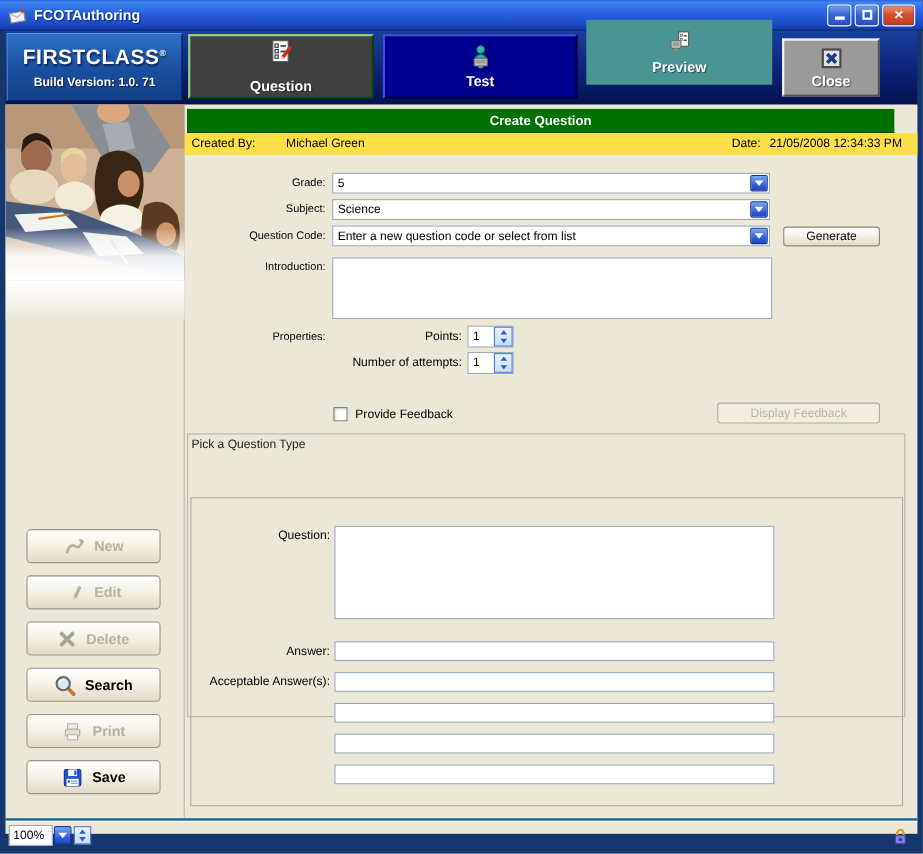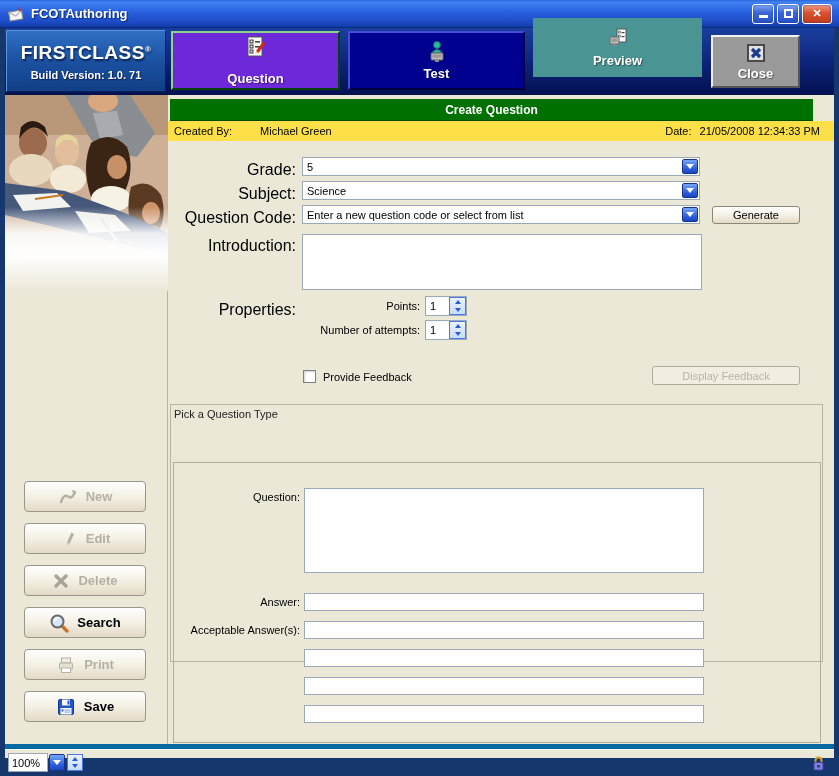--- a/index.html
+++ b/index.html
@@ -41,21 +41,21 @@
     display:flex; flex-direction:column; align-items:center; justify-content:center; gap:5px; }
   .logo-text { color:#fff; font-weight:bold; font-size:19px; letter-spacing:0.5px;
     text-transform:uppercase; text-shadow:1px 2px 2px #0a2050; }
   .logo-reg { font-size:8px; vertical-align:super; }
   .build-version { color:#fff; font-weight:bold; font-size:11px; text-shadow:1px 1px 1px #0a2050; }
 
   .nav-btn { display:flex; flex-direction:column; align-items:center; justify-content:center;
     gap:2px; cursor:pointer; }
   .nav-btn .lbl { color:#fff; font-weight:bold; font-size:13px; text-shadow:1px 1px 1px rgba(0,0,0,.45); }
   .nav-question { left:171px; top:31px; width:169px; height:59px;
-    background:#6d28d9; border:2px solid #8fd488; border-right-color:#06420a; border-bottom-color:#06420a;gap:12px; }
+    background:#404040; border:2px solid #8fd488; border-right-color:#06420a; border-bottom-color:#06420a;gap:12px; }
   .nav-test { left:348px; top:31px; width:177px; height:59px;
     background:#00008f; border:2px solid #4a4ad8; border-right-color:#000040; border-bottom-color:#000040; }
   .nav-preview { left:533px; top:18px; width:169px; height:59px;
     background:#4a9494; border:2px solid #bede dc; border-color:#b2dcd8; border-right-color:#1e5a58; border-bottom-color:#1e5a58; }
   .nav-close { left:711px; top:35px; width:89px; height:53px;
     background:#9a9a9a; border:2px solid #f2f2f2; border-right-color:#555; border-bottom-color:#555; }
 
   
   .left-col { left:5px; top:95px; width:163px; height:649px;
     background:#ece8d8; border-right:1px solid #b8b4a4; }
@@ -77,21 +77,21 @@
     display:flex; align-items:center; justify-content:center;
     border-bottom:1px solid #004a00; }
   .meta-bar { left:168px; top:121px; width:666px; height:20px; background:#fde047;
     display:flex; align-items:center; font-size:11px; }
   .meta-bar .cb-label { margin-left:6px; }
   .meta-bar .cb-value { margin-left:28px; }
   .meta-bar .spacer { flex:1; }
   .meta-bar .date-label { }
   .meta-bar .date-value { margin-left:8px; margin-right:14px; }
 
-  .frm-label { position:absolute; width:140px; text-align:right; font-size:16px; }
+  .frm-label { position:absolute; width:140px; text-align:right; font-size:10px; }
   .lbl-col { left:156px; }   
 
   .combo { position:absolute; left:302px; width:398px; height:19px;
     background:#fff; border:1px solid #9aa8b8; display:flex; align-items:center;
     padding-left:4px; font-size:11px; cursor:pointer; }
   .combo .arrow-btn { position:absolute; right:1px; top:1px; width:16px; height:15px;
     background:linear-gradient(180deg,#74a6f4,#2a5ad8 70%,#1e46c0);
     border:1px solid #16348f; border-radius:2px;
     display:flex; align-items:center; justify-content:center; }
   .tri-down { width:0; height:0; border-left:4px solid transparent; border-right:4px solid transparent; border-top:5px solid #fff; }
@@ -108,33 +108,33 @@
   .spin { position:absolute; width:42px; height:20px; border:1px solid #9aa8b8; background:#fff; display:flex; }
   .spin .val { flex:1; font-size:11px; padding:3px 0 0 4px; }
   .spin .btns { width:17px; border:1px solid #4a7ae0; display:flex; flex-direction:column; background:linear-gradient(180deg,#eaf2fd,#c8dcf8); }
   .spin .half { flex:1; display:flex; align-items:center; justify-content:center; cursor:pointer; }
   .tri-up-s { width:0;height:0;border-left:3px solid transparent;border-right:3px solid transparent;border-bottom:4px solid #2a5ad8; }
   .tri-down-s { width:0;height:0;border-left:3px solid transparent;border-right:3px solid transparent;border-top:4px solid #2a5ad8; }
 
   .checkbox { position:absolute; width:13px; height:13px; background:#fff; border:1px solid #808080;
     box-shadow:inset 1px 1px 2px #d0d0d0; cursor:pointer; }
 
-  .groupbox { left:170px; top:404px; width:653px; height:258px; border:1px solid #b8b4a4; }
+  .groupbox { left:170px; top:394px; width:653px; height:258px; border:1px solid #b8b4a4; }
   .groupbox-label { position:absolute; left:3px; top:3px; font-size:11px; color:#222; }
   .qtype-row { position:absolute; left:4px; top:24px; height:19px; display:flex; gap:10px; }
   .qt1{width:112px}.qt2{width:84px}.qt3{width:96px}.qt4{width:93px}.qt5{width:97px}.qt6{width:70px;margin-left:16px}
 
   .sa-box { position:absolute; left:2px; top:57px; width:648px; height:281px; border:1px solid #b0aca0; }
   .sa-header { height:20px; background:#c8c8c8; display:flex; align-items:center; justify-content:center;
     font-weight:bold; font-size:11px; border-bottom:1px solid #a8a49a; }
   .sa-label { position:absolute; width:160px; text-align:right; left:-34px; font-size:11px; }
 
   
   .statusbar { left:5px; top:744px; width:829px; height:14px; background:#ece8d8;
-    border-top:5px solid #0369a1; box-shadow:inset 0 1px 0 #ffffff;text-decoration:underline; }
+    border-top:2px solid #0369a1; box-shadow:inset 0 1px 0 #ffffff;text-decoration:underline; }
   .zoom-widget { position:absolute; left:3px; top:4px; height:19px; display:flex; align-items:center; }
   .zoom-field { width:40px; height:19px; background:#fff; border:1px solid #9aa8b8;
     font-size:11px; padding:3px 0 0 3px; }
   .zoom-arrow { width:16px; height:17px; margin-left:1px;
     background:linear-gradient(180deg,#74a6f4,#2a5ad8 70%,#1e46c0);
     border:1px solid #16348f; border-radius:2px; display:flex; align-items:center; justify-content:center; cursor:pointer; }
   .zoom-spin { width:16px; height:17px; margin-left:2px; border:1px solid #4a7ae0;
     background:linear-gradient(180deg,#eaf2fd,#c8dcf8); display:flex; flex-direction:column; cursor:pointer; }
   .zoom-spin .half { flex:1; display:flex; align-items:center; justify-content:center; }
   .lock { position:absolute; right:8px; top:6px; }

